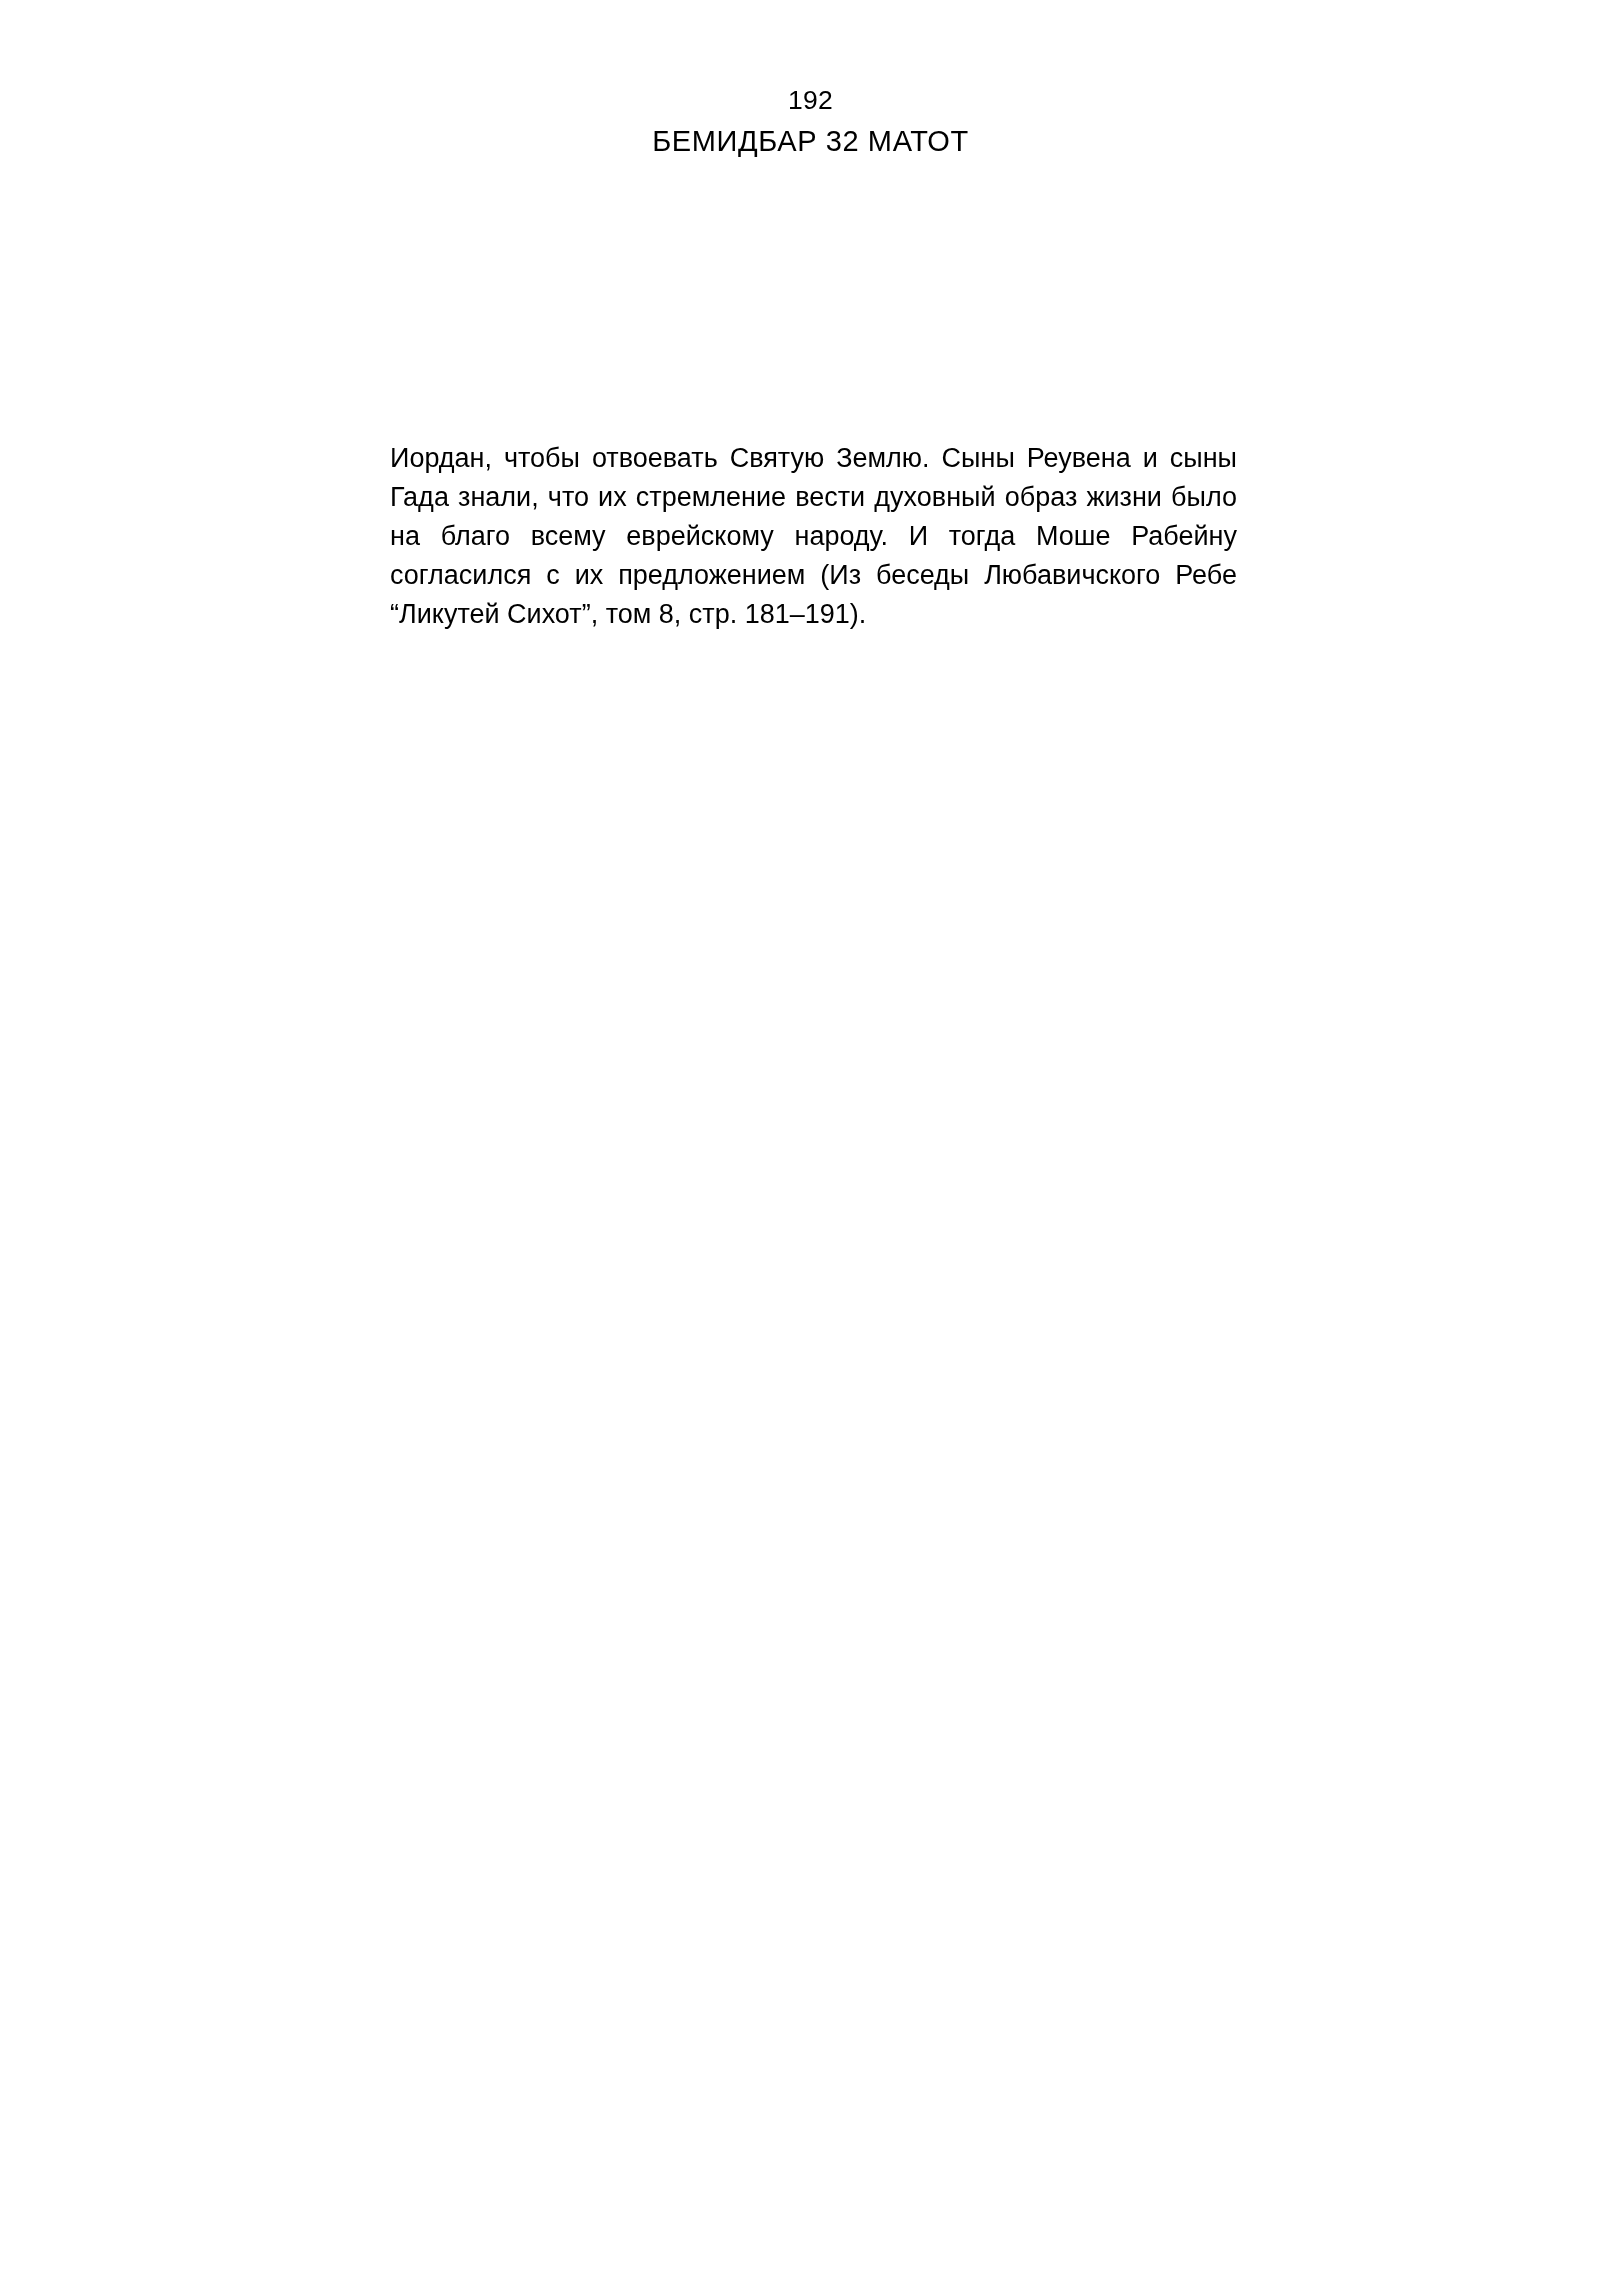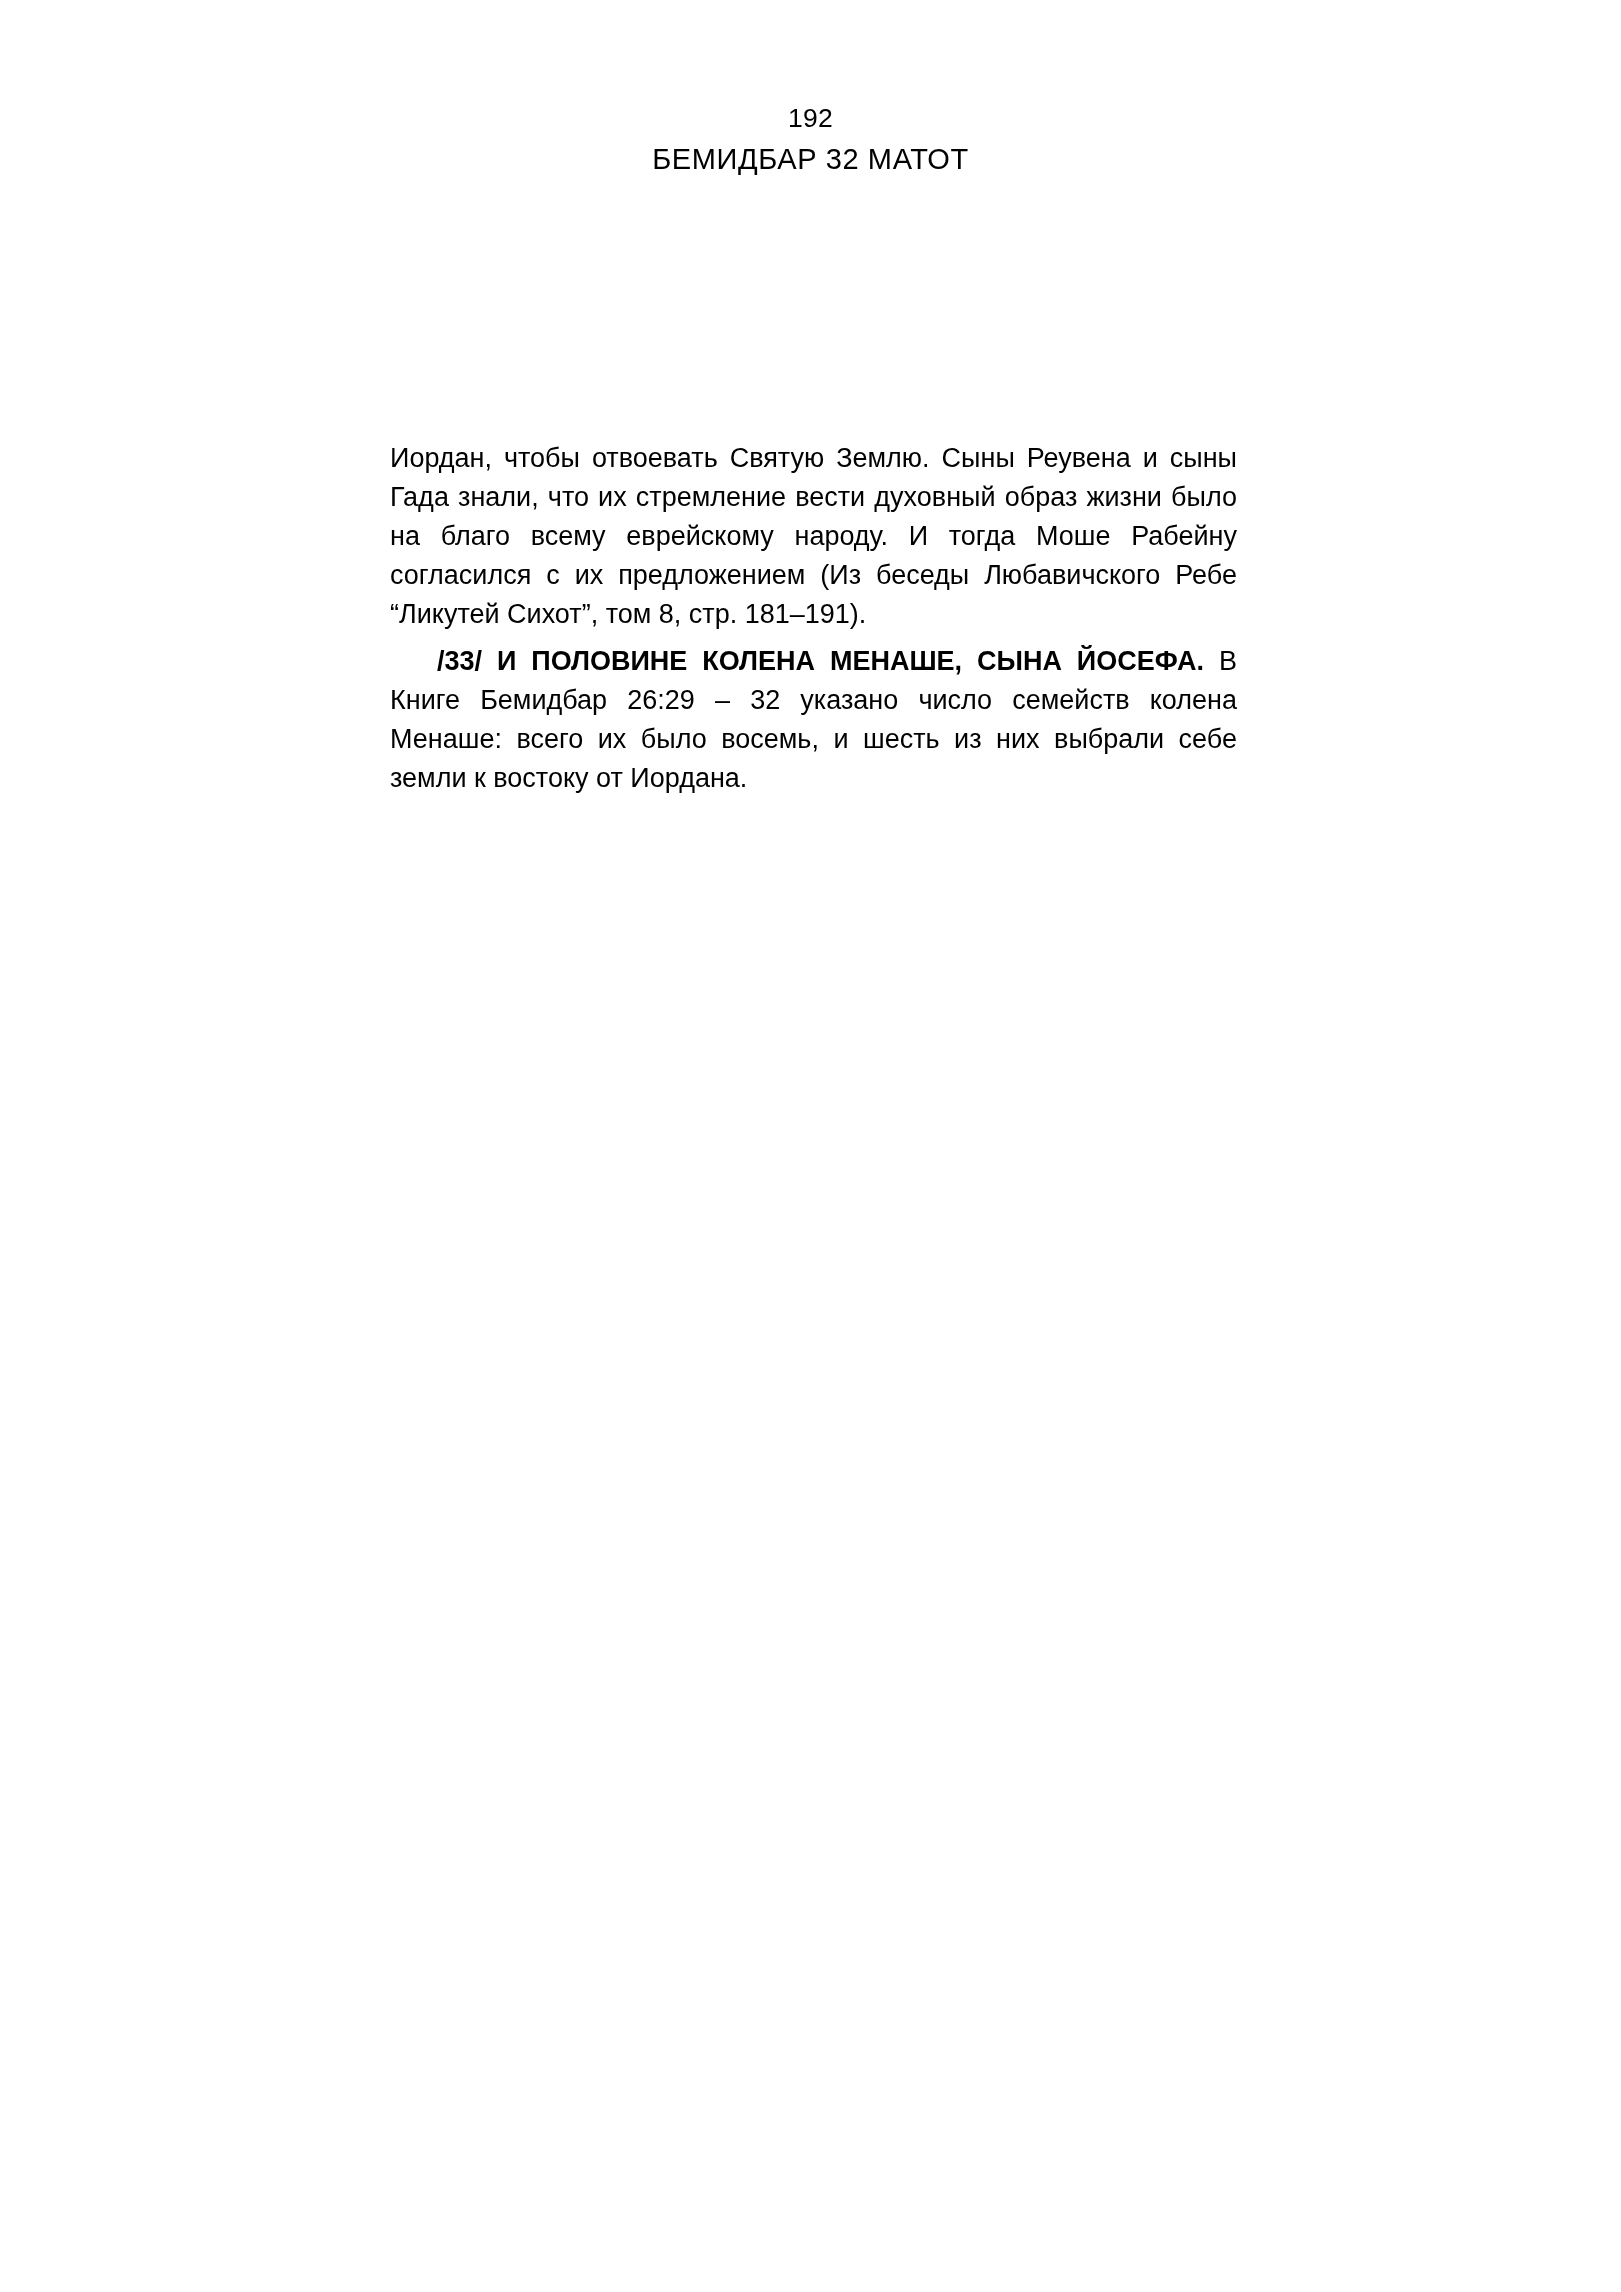--- a/index.html
+++ b/index.html
@@ -16,21 +16,21 @@
     overflow: hidden;
   }
   .page {
     position: relative;
     width: 1621px;
     height: 2293px;
     box-sizing: border-box;
   }
   .header {
     position: absolute;
-    top: 101px;
+    top: 83px;
     left: 0;
     width: 100%;
     text-align: center;
   }
   .page-number {
     font-size: 26.5px;
     line-height: 1.32;
     letter-spacing: 0.2px;
   }
   .running-head {
@@ -68,17 +68,16 @@
 
 <div class="page">
 
   <div class="header">
     <div class="page-number">192</div>
     <div class="running-head">БЕМИДБАР 32 МАТОТ</div>
   </div>
 
   <div class="content">
     <p class="para">Иордан, чтобы отвоевать Святую Землю. Сыны Реувена и сыны Гада знали, что их стремление вести духовный образ жизни было на благо всему еврейскому народу. И тогда Моше Рабейну согласился с их предложением (Из беседы Любавичского Ребе “Ликутей Сихот”, том 8, стр. 181–191).</p>
-    <p class="para indent"><span class="run-in-head">/33/ И ПОЛОВИНЕ КОЛЕНА МЕНАШЕ, СЫНА ЙОСЕФА.</span><span> В Книге Бемидбар 26:29 – 32 указано число семейств колена Менаше: всего их было восемь, и шесть из них выбрали себе земли к востоку от Иордана.</span></p>
   </div>
 
 </div>
 
 
 </body></html>

